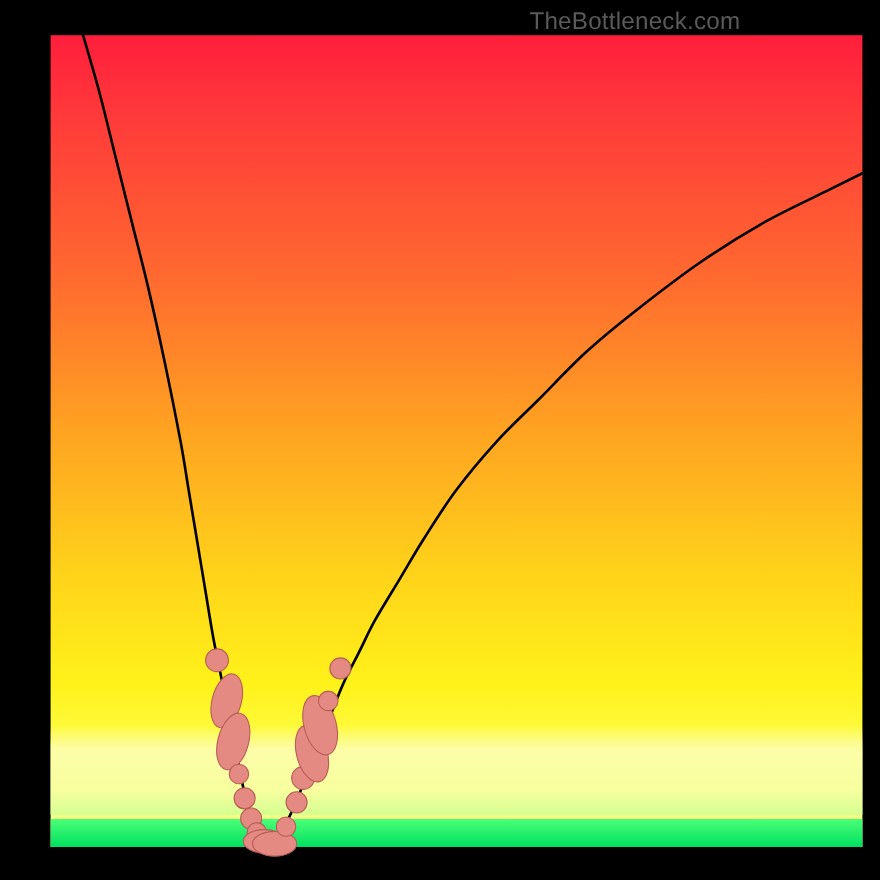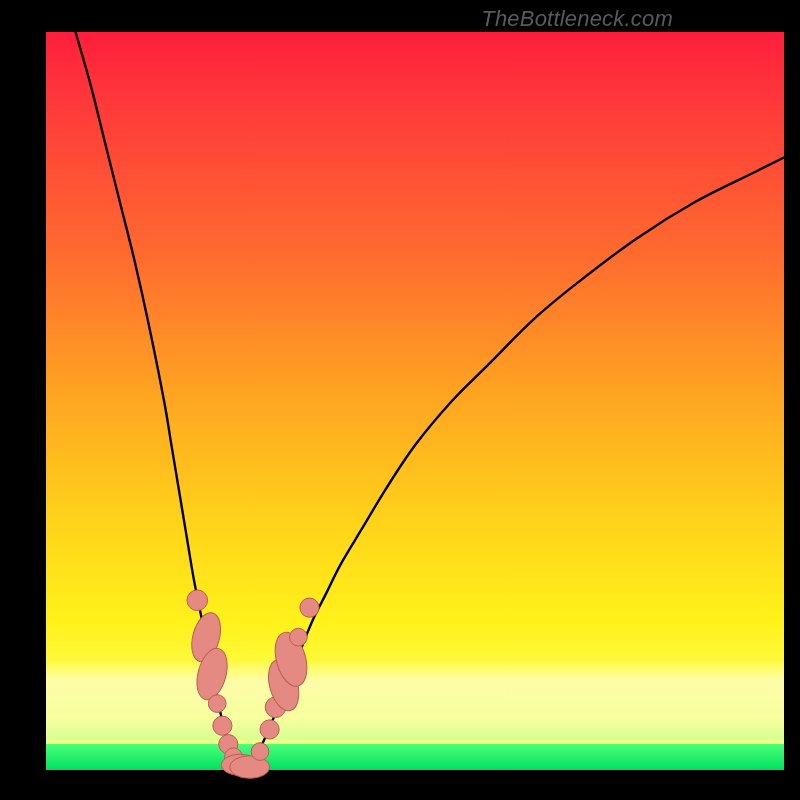--- a/index.html
+++ b/index.html
@@ -9,21 +9,20 @@
     height: 800px;
     overflow: hidden;
     background: #000;
     font-family: Arial, Helvetica, sans-serif;
   }
   .stage {
     position: relative;
     width: 687px;
     height: 800px;
     background: #000;
-    font-style: italic;
   }
   .plot-area {
     position: absolute;
     left: 46px;
     top: 32px;
     width: 738px;
     height: 738px;
     
     background:
       

